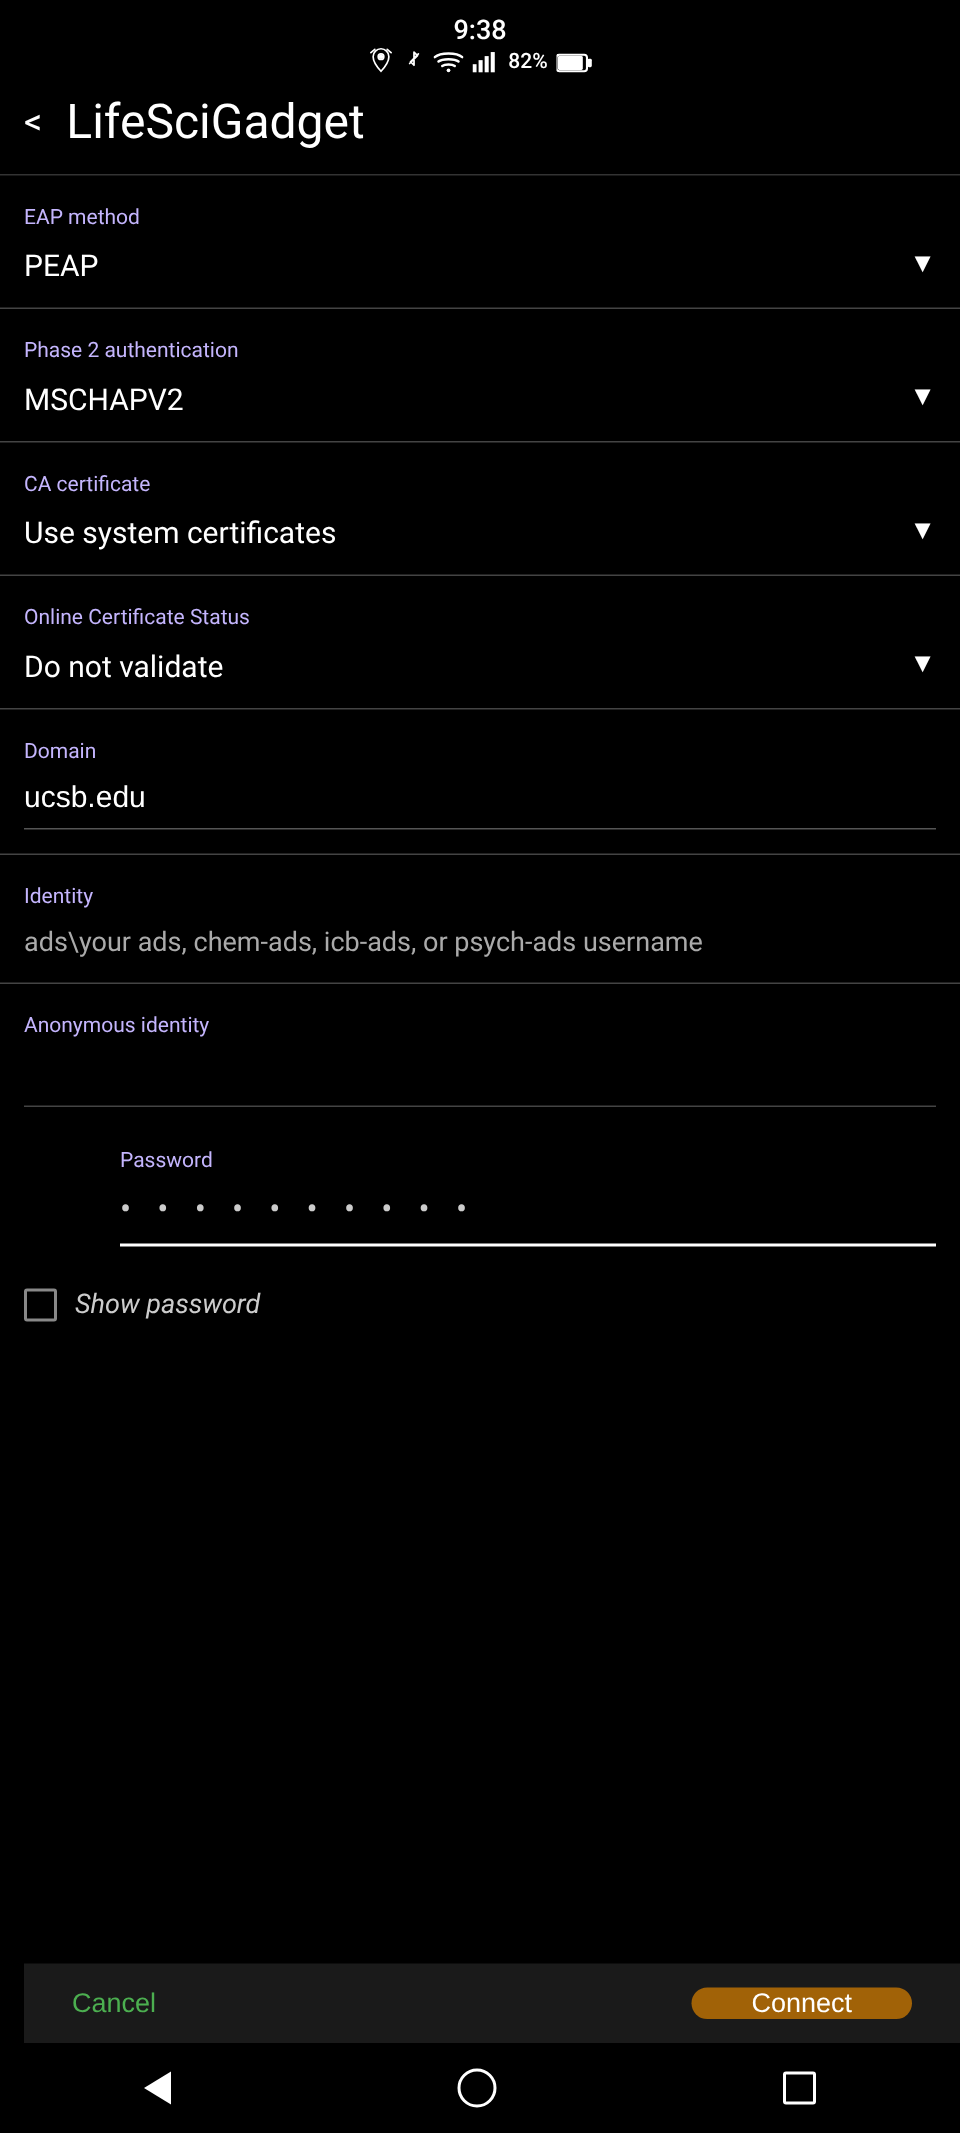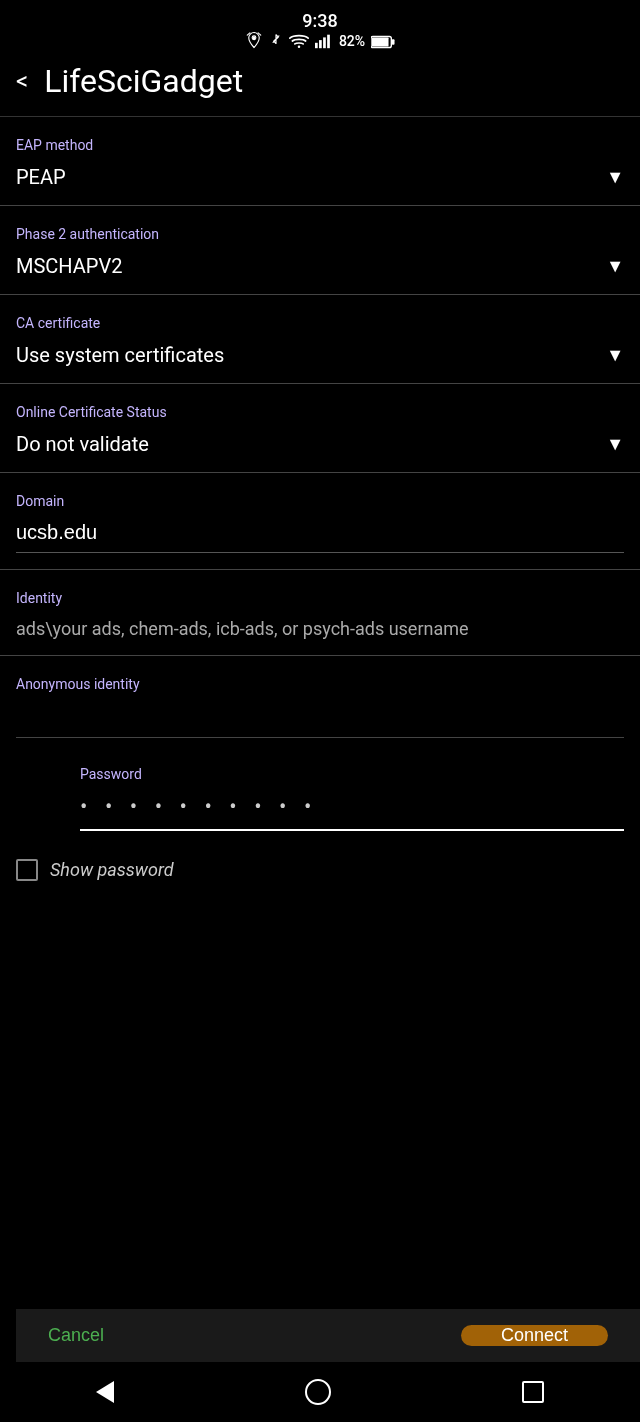--- a/index.html
+++ b/index.html
@@ -85,21 +85,20 @@
     }
 
     .field-label {
       font-size: 14px;
       color: #c4b5fd;
       margin-bottom: 8px;
     }
 
     .dropdown-row {
       display: flex;
-      align-items: center;
       justify-content: space-between;
       padding: 4px 0 8px 0;
     }
 
     .dropdown-value {
       font-size: 20px;
       color: #fff;
       font-weight: 400;
     }
 

